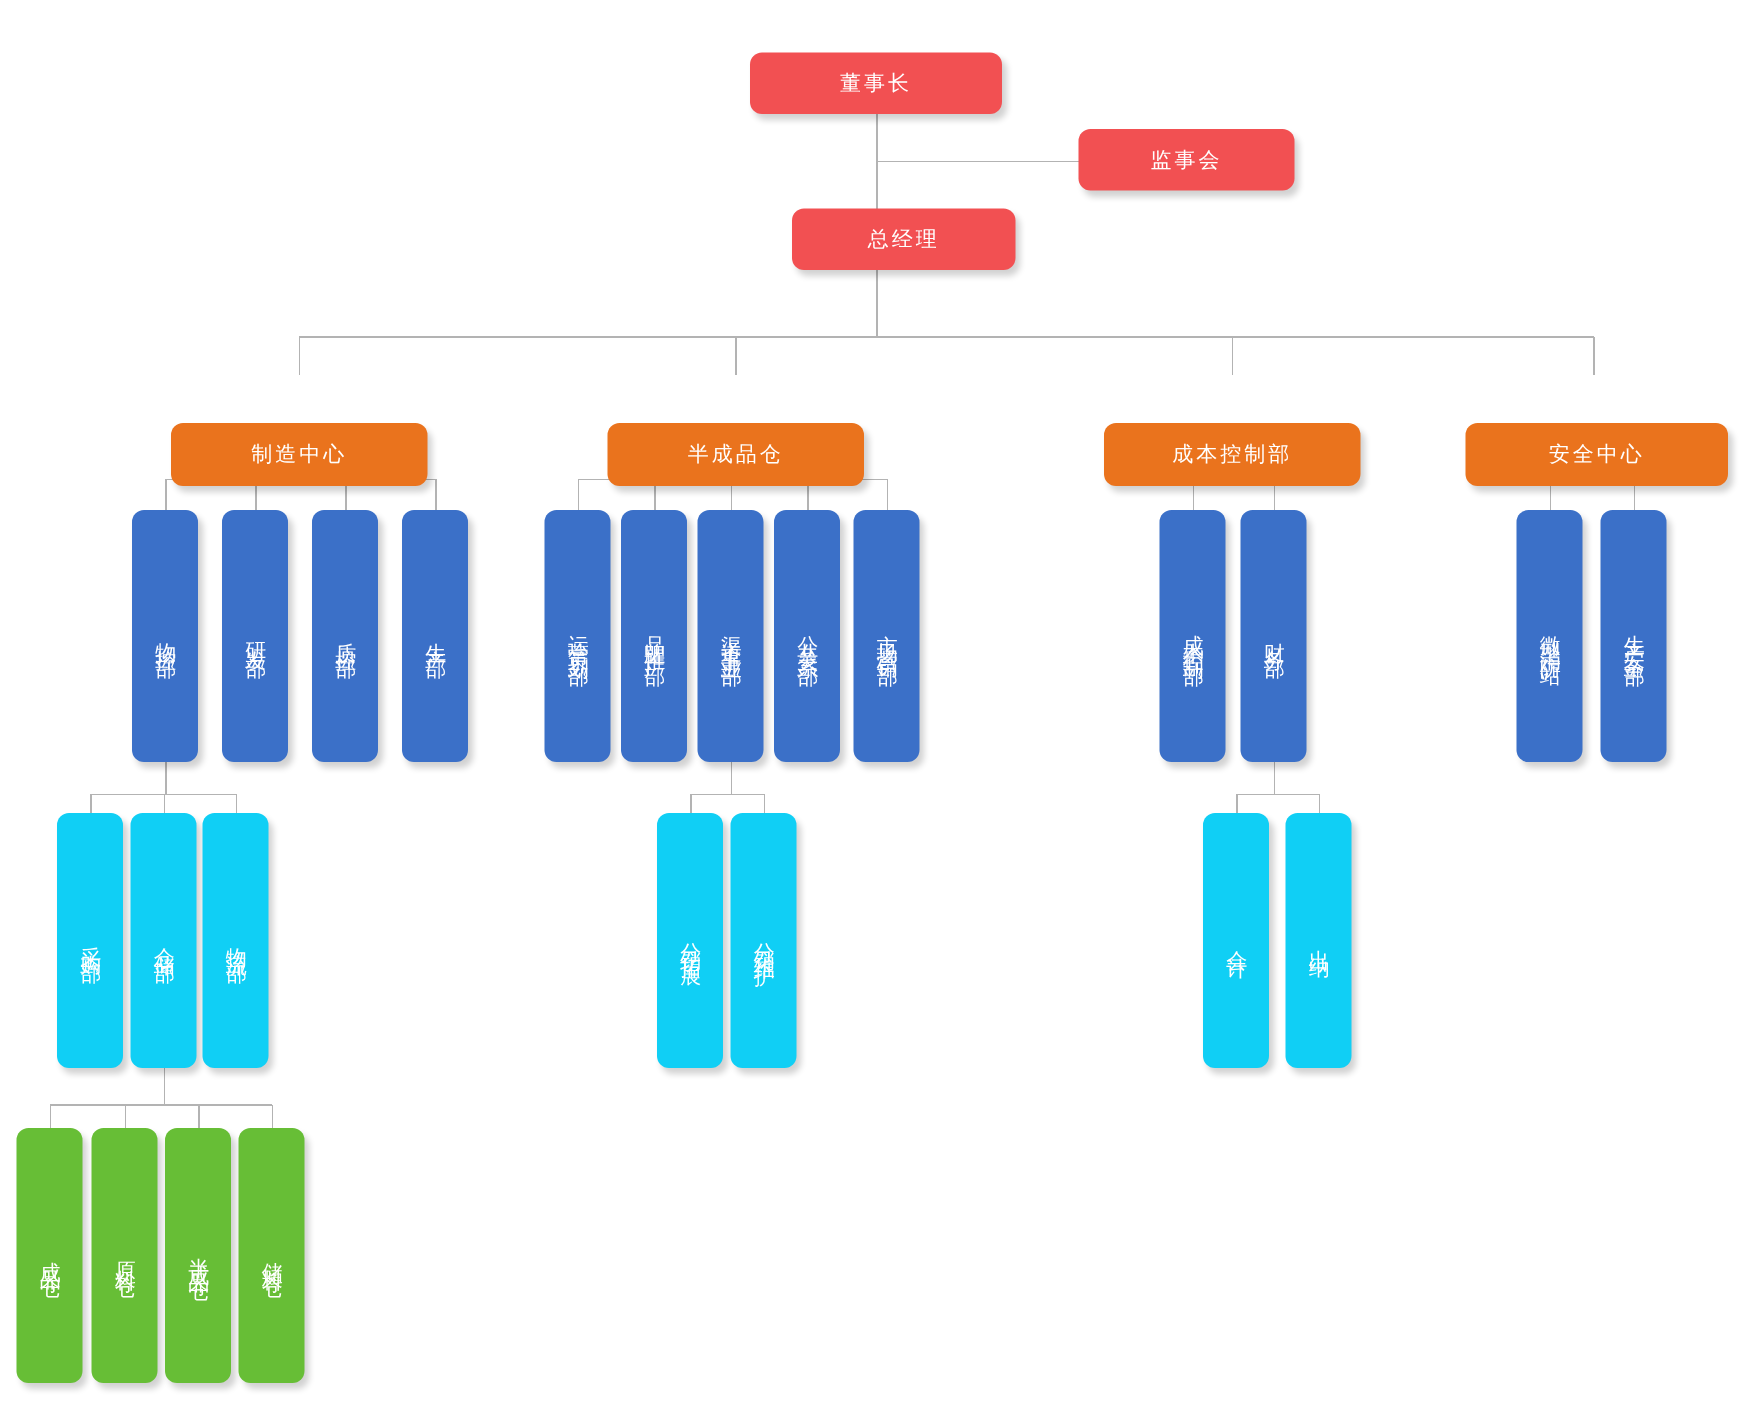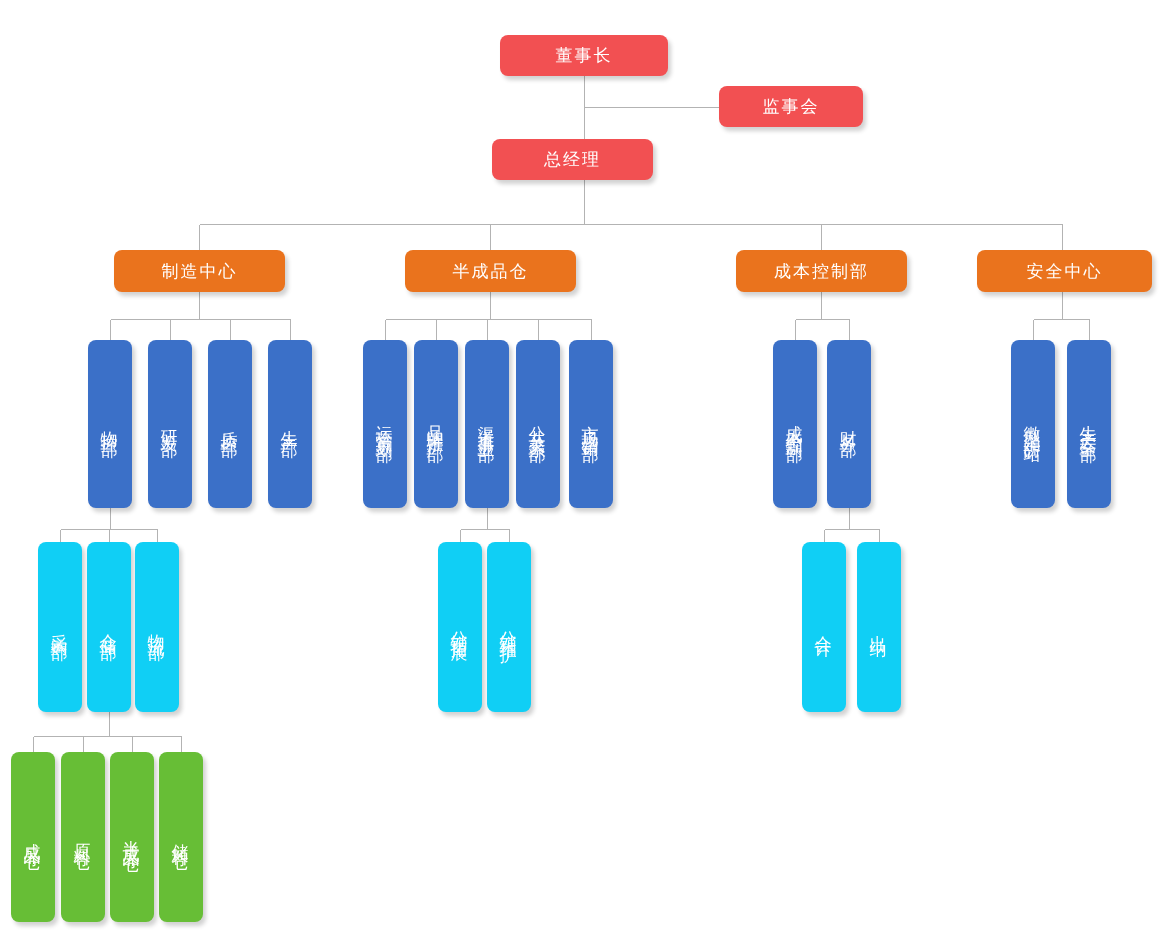--- a/index.html
+++ b/index.html
@@ -25,34 +25,34 @@
   #connectors line {
     stroke: var(--c-connector, #b3b3b3);
     stroke-width: 1;
   }
   .node {
     position: absolute;
     display: flex;
     align-items: center;
     justify-content: center;
     color: var(--c-text, #ffffff);
-    font-size: 17px;
+    font-size: 14px;
     border-radius: 8px;
     box-shadow: 3px 4px 4px rgba(0,0,0,0.18);
     box-sizing: border-box;
     white-space: nowrap;
   }
   .h { letter-spacing: 2px; }
   .v {
     writing-mode: vertical-rl;
     text-orientation: upright;
     letter-spacing: 5px;
   }
   .red    { background: var(--c-executive,  #F25052); }
-  .orange { background: var(--c-center,     #EA731D); }
+  .orange { background: var(--c-center,     #EA731D); margin-top: 32px; }
   .blue   { background: var(--c-department, #3B70C8); }
   .cyan   { background: var(--c-section,    #10CFF5); }
   .green  { background: var(--c-warehouse,  #67BE36); }
 </style>
 </head>
 <body>
 
 <div class="canvas">
 
   <svg id="connectors" shape-rendering="crispEdges">
@@ -111,21 +111,21 @@
     <line x1="109.5" y1="712" x2="109.5" y2="736.5"></line>
     <line x1="33.5" y1="736.5" x2="181.5" y2="736.5"></line>
     <line x1="33.5" y1="736.5" x2="33.5" y2="752"></line>
     <line x1="83.5" y1="736.5" x2="83.5" y2="752"></line>
     <line x1="132.5" y1="736.5" x2="132.5" y2="752"></line>
     <line x1="181.5" y1="736.5" x2="181.5" y2="752"></line>
   </svg>
 
   <div class="node h red" style="left:500px;top:35px;width:168px;height:41px">董事长</div>
   <div class="node h red" style="left:719px;top:86px;width:144px;height:41px">监事会</div>
-  <div class="node h red" style="left:492px;top:139px;width:161px;height:41px">总经理</div>
+  <div class="node h red" style="left:528px;top:139px;width:149px;height:41px">总经理</div>
 
   <div class="node h orange" style="left:114px;top:250px;width:171px;height:42px">制造中心</div>
   <div class="node h orange" style="left:405px;top:250px;width:171px;height:42px">半成品仓</div>
   <div class="node h orange" style="left:736px;top:250px;width:171px;height:42px">成本控制部</div>
   <div class="node h orange" style="left:977px;top:250px;width:175px;height:42px">安全中心</div>
 
   <div class="node v blue" style="left:88px;top:340px;width:44px;height:168px">物控部</div>
   <div class="node v blue" style="left:148px;top:340px;width:44px;height:168px">研发部</div>
   <div class="node v blue" style="left:208px;top:340px;width:44px;height:168px">质控部</div>
   <div class="node v blue" style="left:268px;top:340px;width:44px;height:168px">生产部</div>

